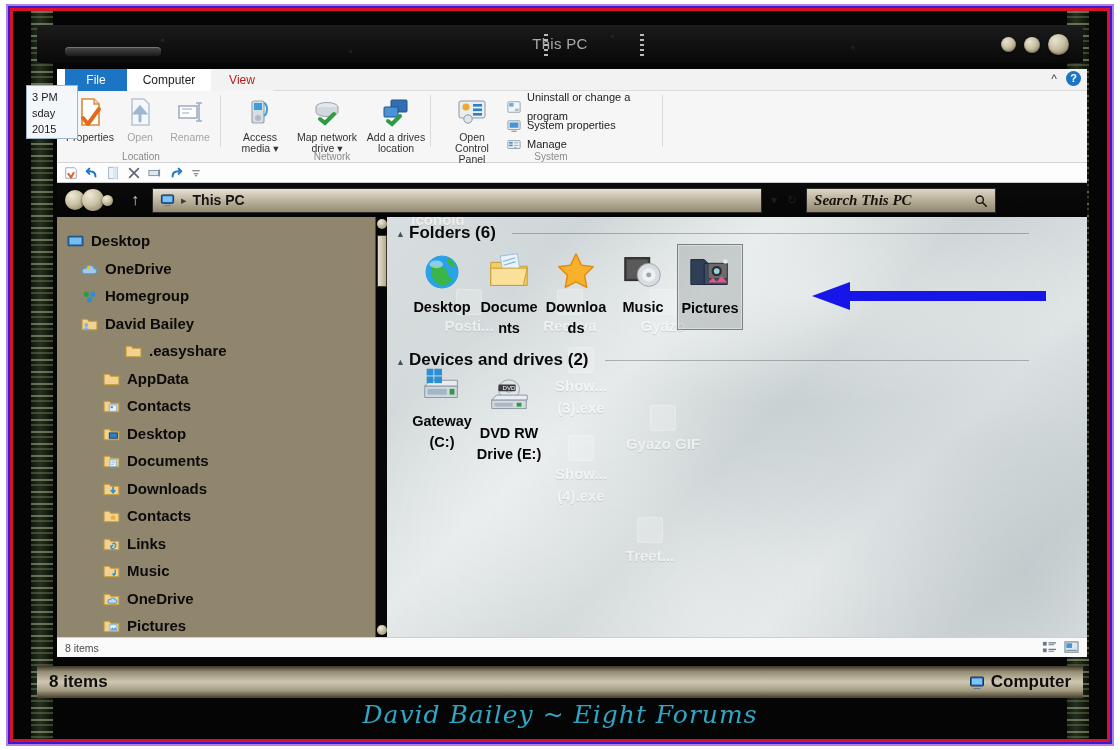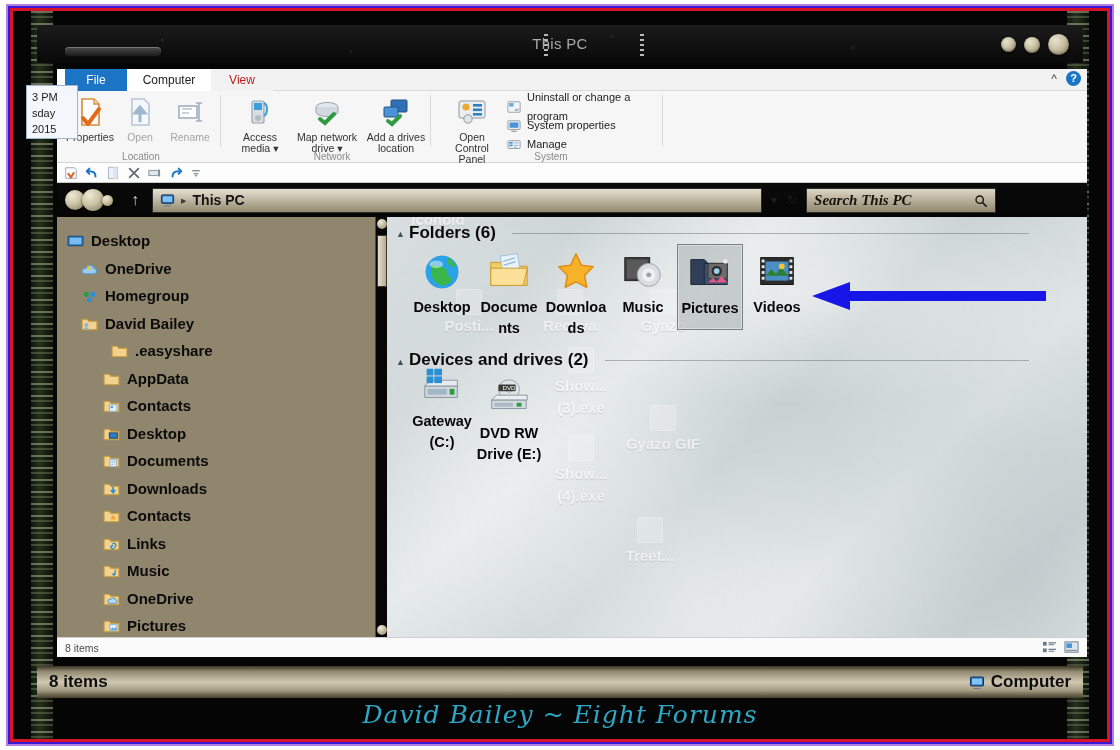--- a/index.html
+++ b/index.html
@@ -456,21 +456,21 @@
                 <span>Homegroup</span>
               </div>
               <div class="navitem" style="padding-left: 24px;">
                 <span><svg class="icn" width="17" height="17" viewBox="0 0 16 16">
                     <path d="M1 3h5l1.4 2H15v8H1z" fill="#f2d191" stroke="#c49a37"></path>
                     <circle cx="5" cy="8.5" r="1.8" fill="#7fb6e0"></circle>
                     <path d="M2.5 12.5c.5-1.5 1.5-2 2.5-2s2 .5 2.5 2z" fill="#7fb6e0"></path>
                   </svg></span>
                 <span>David Bailey</span>
               </div>
-              <div class="navitem" style="padding-left: 54px;">
+              <div class="navitem" style="padding-left: 68px;">
                 <span><svg class="icn" width="17" height="17" viewBox="0 0 16 16">
                     <path d="M1 3h5l1.4 2H15v8H1z" fill="#f2d191" stroke="#c49a37"></path>
                   </svg></span>
                 <span>.easyshare</span>
               </div>
               <div class="navitem" style="padding-left: 46px;">
                 <span><svg class="icn" width="17" height="17" viewBox="0 0 16 16">
                     <path d="M1 3h5l1.4 2H15v8H1z" fill="#f2d191" stroke="#c49a37"></path>
                   </svg></span>
                 <span>AppData</span>
@@ -646,41 +646,20 @@
                 <rect x="22" y="14" width="20" height="16" rx="2" fill="#6b6b6b" stroke="#3b3b3b"></rect>
                 <circle cx="31" cy="22" r="6" fill="#2e2e2e" stroke="#777"></circle>
                 <circle cx="31" cy="22" r="3" fill="#9ad0e6"></circle>
                 <path d="M22 34l5-5 4 4 5-6 6 7z" fill="#e2568a"></path>
                 <circle cx="40" cy="12" r="2.4" fill="#e8e8e8"></circle>
               </svg>
             </div>
             <div class="tlabel">Pictures</div>
           </div>
 
-          <div class="tile" style="left:357px; top:30px;">
-            <div class="tico">
-              <svg class="icn" width="46" height="46" viewBox="0 0 48 48">
-                <rect x="7" y="9" width="34" height="28" fill="#2d2d2d" stroke="#111"></rect>
-                <rect x="12" y="13" width="24" height="20" fill="#4a8fc4"></rect>
-                <path d="M12 28l6-7 5 5 5-7 8 9z" fill="#2e7d32"></path>
-                <circle cx="29" cy="18" r="3" fill="#f3c63a"></circle>
-                <g fill="#e8e8e8">
-                  <rect x="8" y="11" width="3" height="3"></rect>
-                    <rect x="8" y="17" width="3" height="3"></rect>
-                  <rect x="8" y="23" width="3" height="3"></rect>
-                    <rect x="8" y="29" width="3" height="3"></rect>
-                  <rect x="37" y="11" width="3" height="3"></rect>
-                    <rect x="37" y="17" width="3" height="3"></rect>
-                  <rect x="37" y="23" width="3" height="3"></rect>
-                    <rect x="37" y="29" width="3" height="3"></rect>
-                </g>
-              </svg>
-            </div>
-            <div class="tlabel">Videos</div>
-          </div>
 
           <div class="grouphdr" style="left:22px; top:133px; width:620px;">
             <span class="gtitle">Devices and drives (2)</span>
             <span class="gline" style="flex:1;"></span>
           </div>
           <div class="gcaret" style="left:9px; top:140px;">▲</div>
 
           <div class="tile" style="left:22px; top:144px;">
             <div class="tico">
               <svg class="icn" width="46" height="46" viewBox="0 0 48 48">

